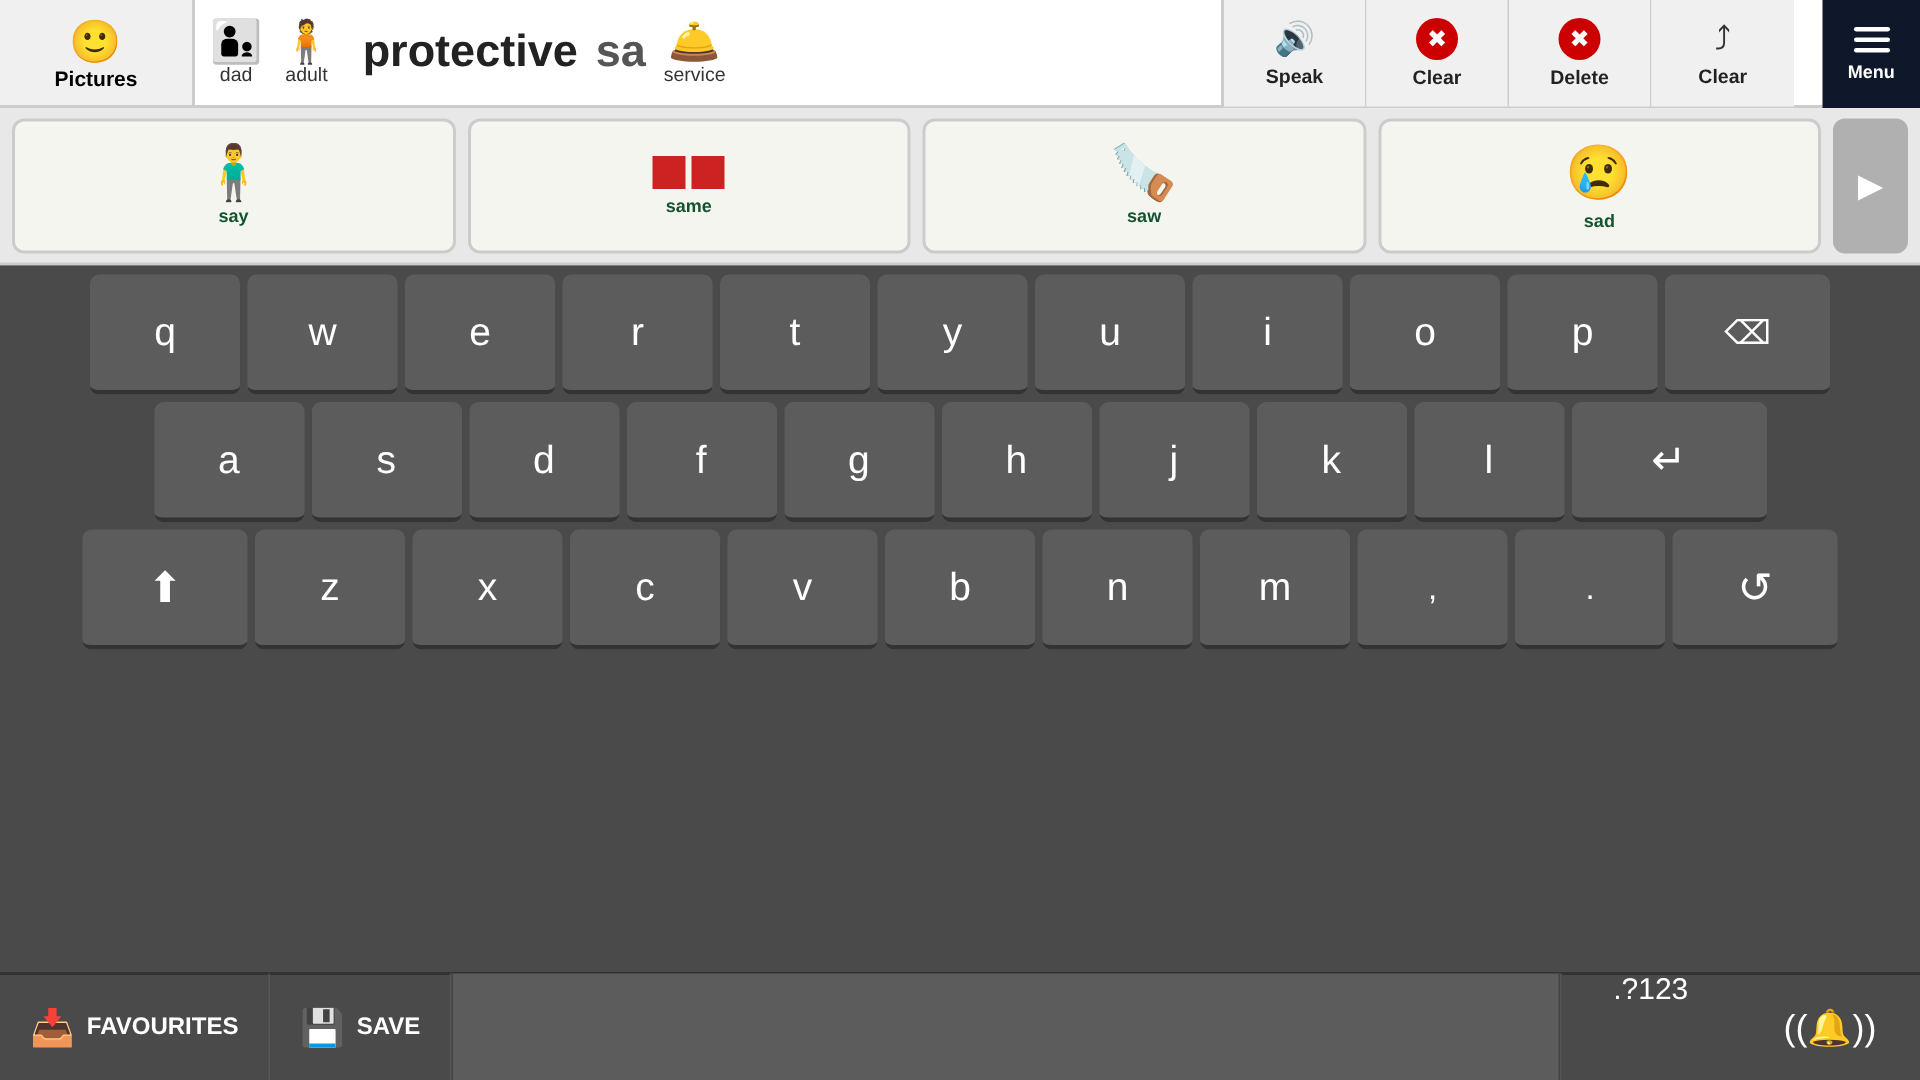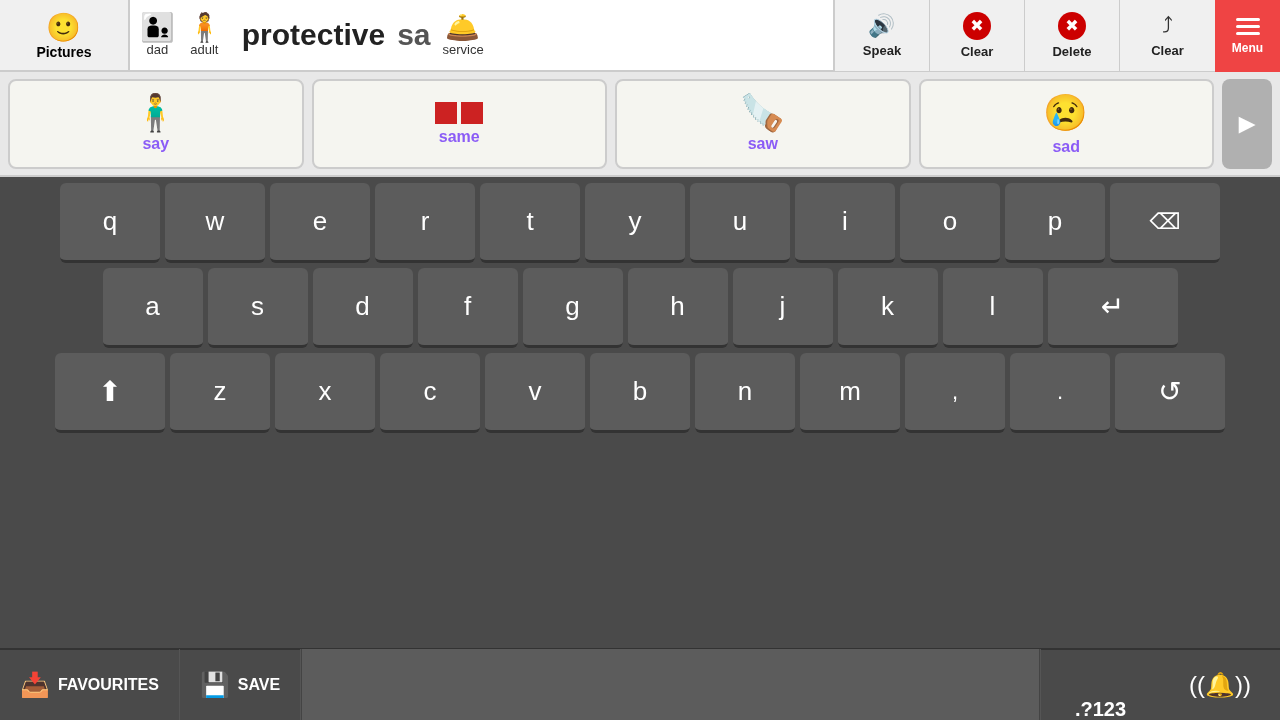--- a/index.html
+++ b/index.html
@@ -99,24 +99,25 @@
     .action-btn.clear-btn .btn-icon { color: #cc0000; }
     .action-btn.share-btn .btn-icon { color: #333; }
 
     .menu-btn {
       width: 65px;
       height: 72px;
       display: flex;
       flex-direction: column;
       align-items: center;
       justify-content: center;
-      background: #ef4444;
+      background: #0f172a;
       cursor: pointer;
       gap: 4px;
       flex-shrink: 0;
+      margin-left: 19px;
     }
     .menu-btn .hamburger {
       display: flex;
       flex-direction: column;
       gap: 4px;
     }
     .menu-btn .hamburger span {
       display: block;
       width: 24px;
       height: 3px;
@@ -145,21 +146,21 @@
       border-radius: 8px;
       display: flex;
       flex-direction: column;
       align-items: center;
       justify-content: center;
       cursor: pointer;
       gap: 4px;
       position: relative;
     }
     .suggestion-card .card-icon { font-size: 36px; line-height: 1; }
-    .suggestion-card .card-label { font-size: 16px; font-weight: bold; color: #8b5cf6; }
+    .suggestion-card .card-label { font-size: 12px; font-weight: bold; color: #14532d; }
 
     .suggestion-arrow {
       width: 50px;
       height: 90px;
       background: #b0b0b0;
       border-radius: 8px;
       display: flex;
       align-items: center;
       justify-content: center;
       cursor: pointer;
@@ -262,25 +263,25 @@
       height: 72px;
       background: #5c5c5c;
       border-left: 1px solid #444;
       border-right: 1px solid #444;
     }
 
     .num-btn {
       height: 72px;
       width: 120px;
       display: flex;
-      align-items: flex-end;
+      align-items: flex-start;
       justify-content: center;
       color: #fff;
       font-size: 20px;
-      font-weight: bold;
+      font-weight: normal;
       cursor: pointer;
       border-left: 1px solid #555;
     }
 
     .sound-btn {
       height: 72px;
       width: 120px;
       display: flex;
       align-items: center;
       justify-content: center;

